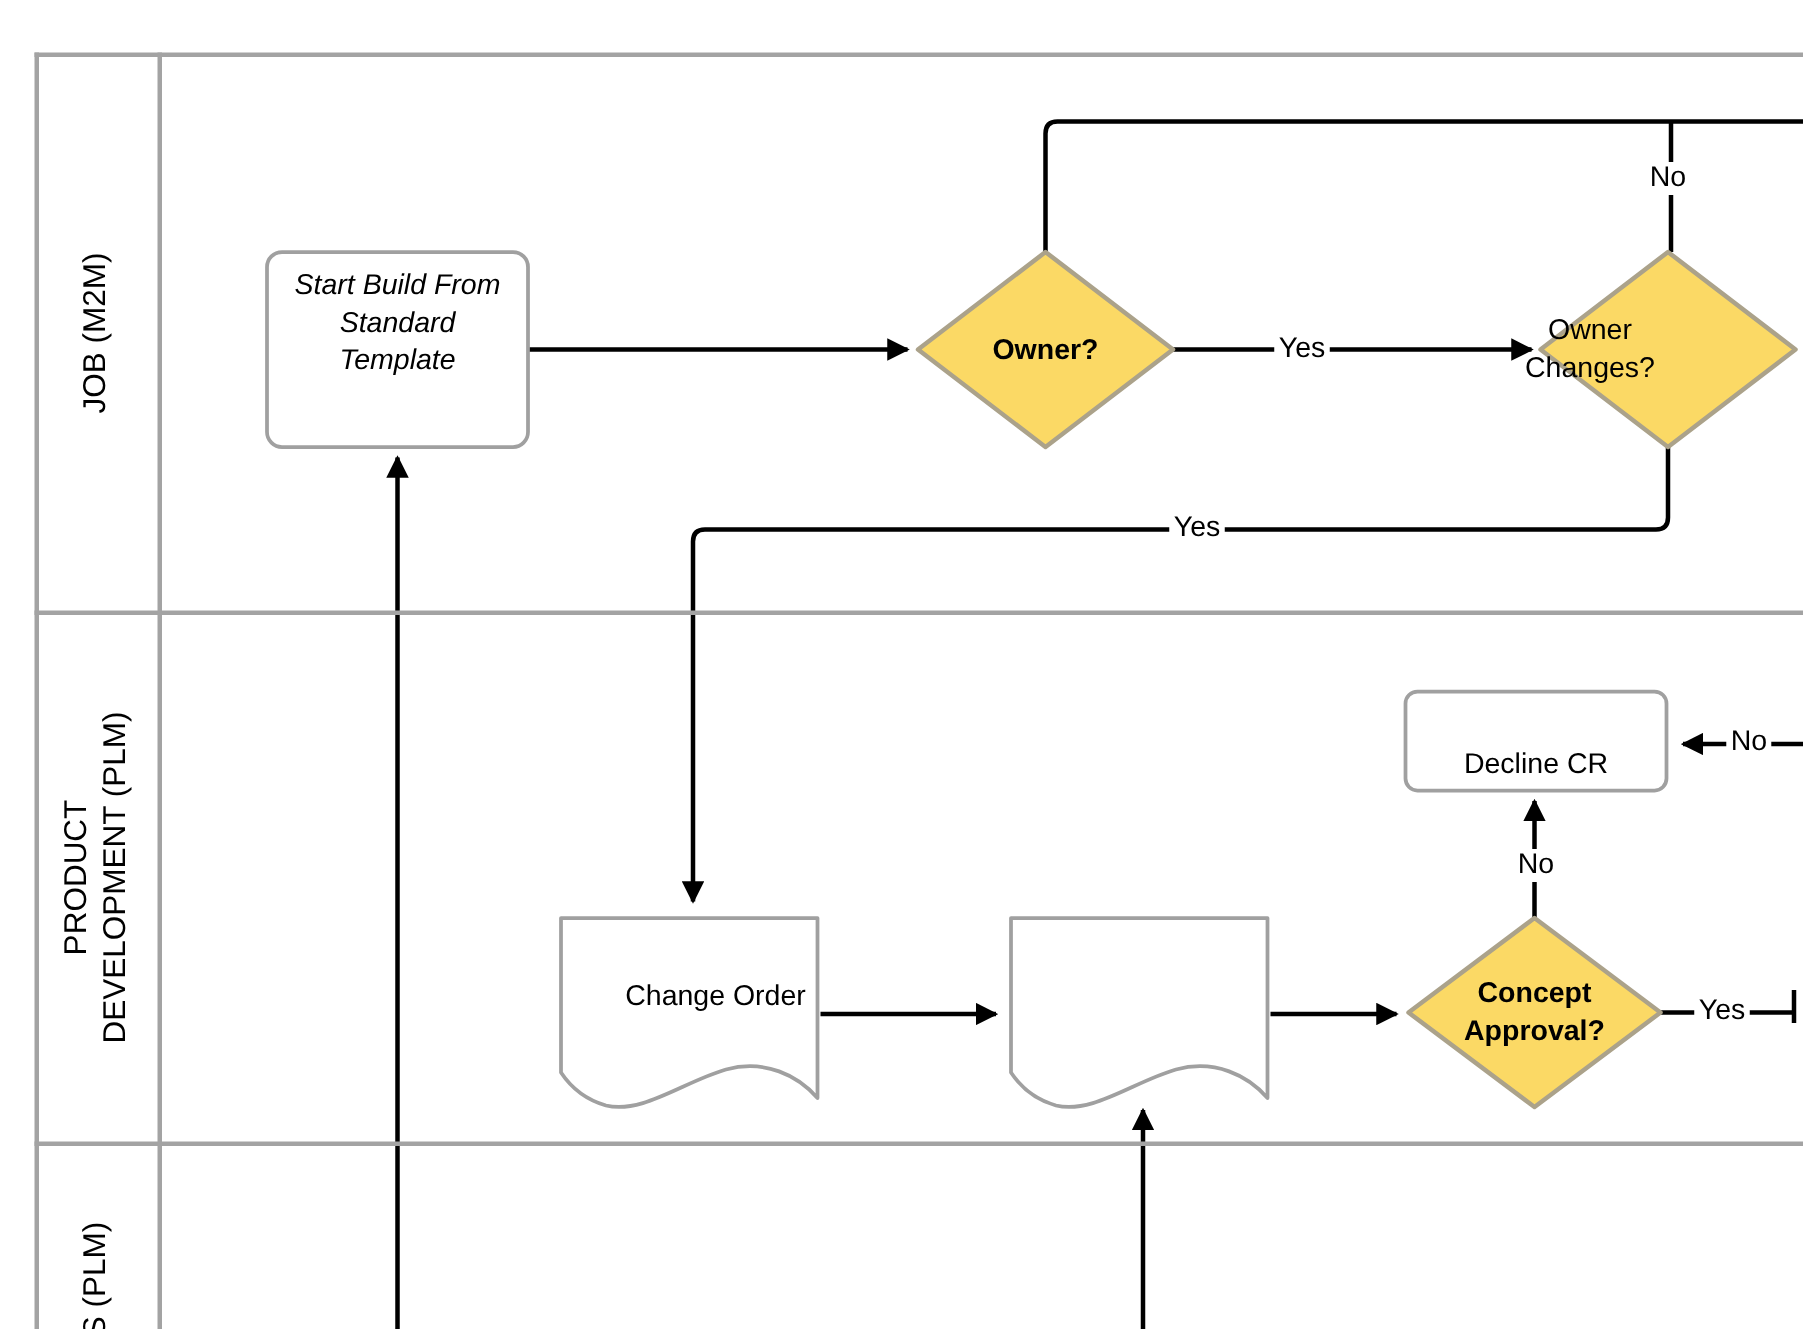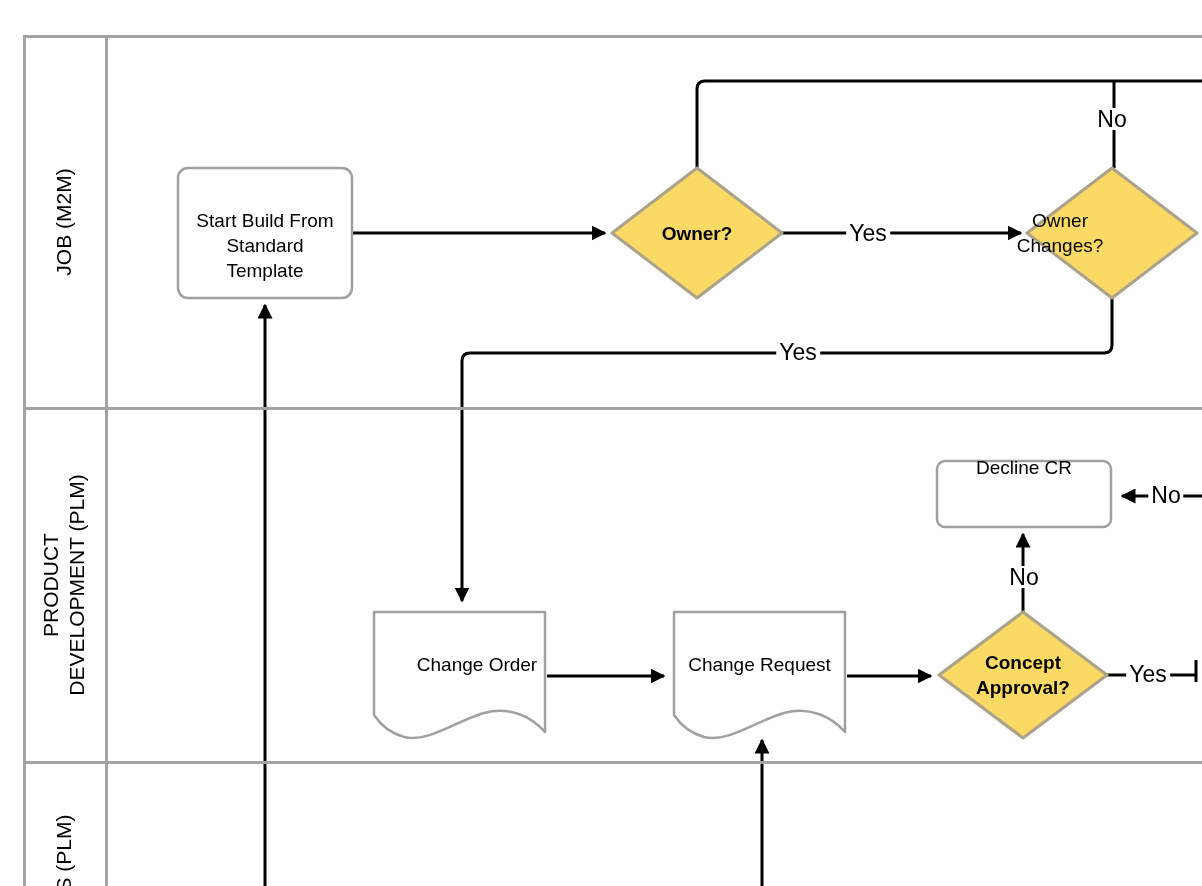--- a/index.html
+++ b/index.html
@@ -21,21 +21,21 @@
 
   
   .node-label{
     position:absolute;display:flex;align-items:center;justify-content:center;
     text-align:center;font-size:19px;line-height:25px;color:var(--text-color,#000);
   }
 
   
   .edge-label{
     position:absolute;transform:translate(-50%,-50%);
-    background:#fff;padding:0 3px;font-size:23px;line-height:22px;color:var(--text-color,#000);
+    background:#fff;padding:0 3px;font-size:19px;line-height:22px;color:var(--text-color,#000);
   }
 </style>
 </head>
 <body>
 
 <div class="canvas">
 
   <svg class="layer" viewBox="0 0 1202 886">
     <defs>
       <marker id="arrow" viewBox="0 0 10 10" refX="9" refY="5" markerWidth="5" markerHeight="5" orient="auto-start-reverse">
@@ -89,26 +89,25 @@
   <div class="lane-line" style="left:23px;top:35px;width:1179px;height:3px;"></div>
   <div class="lane-line" style="left:23px;top:35px;width:3px;height:851px;"></div>
   <div class="lane-line" style="left:105px;top:35px;width:3px;height:851px;"></div>
   <div class="lane-line" style="left:23px;top:407px;width:1179px;height:3px;"></div>
   <div class="lane-line" style="left:23px;top:761px;width:1179px;height:3px;"></div>
 
   <div class="lane-label" style="left:64px;top:222px;">JOB (M2M)</div>
   <div class="lane-label wrap" style="left:64px;top:585px;">PRODUCT DEVELOPMENT (PLM)</div>
   <div class="lane-label" style="left:64px;top:853px;">S (PLM)</div>
 
-  <div class="node-label" style="left:190px;top:180px;width:150px;height:130px;">Start Build From Standard Template</div>
+  <div class="node-label" style="left:190px;top:150px;width:150px;height:130px;font-style:italic;">Start Build From Standard Template</div>
   <div class="node-label" style="left:617px;top:168px;width:160px;height:130px;font-weight:bold;">Owner?</div>
   <div class="node-label" style="left:1000px;top:168px;width:120px;height:130px;">Owner Changes?</div>
-  <div class="node-label" style="left:937px;top:434px;width:174px;height:66px;">Decline CR</div>
+  <div class="node-label" style="left:937px;top:476px;width:174px;height:66px;">Decline CR</div>
   <div class="node-label" style="left:372px;top:610px;width:210px;height:108px;">Change Order</div>
-  <div class="node-label" style="left:672px;top:610px;width:175px;height:108px;">Change Request</div>
   <div class="node-label" style="left:963px;top:612px;width:120px;height:126px;font-weight:bold;">Concept Approval?</div>
 
   <div class="edge-label" style="left:868px;top:233px;">Yes</div>
   <div class="edge-label" style="left:1112px;top:119px;">No</div>
   <div class="edge-label" style="left:798px;top:352px;">Yes</div>
   <div class="edge-label" style="left:1024px;top:577px;">No</div>
   <div class="edge-label" style="left:1166px;top:495px;">No</div>
   <div class="edge-label" style="left:1148px;top:674px;">Yes</div>
 
 </div>

